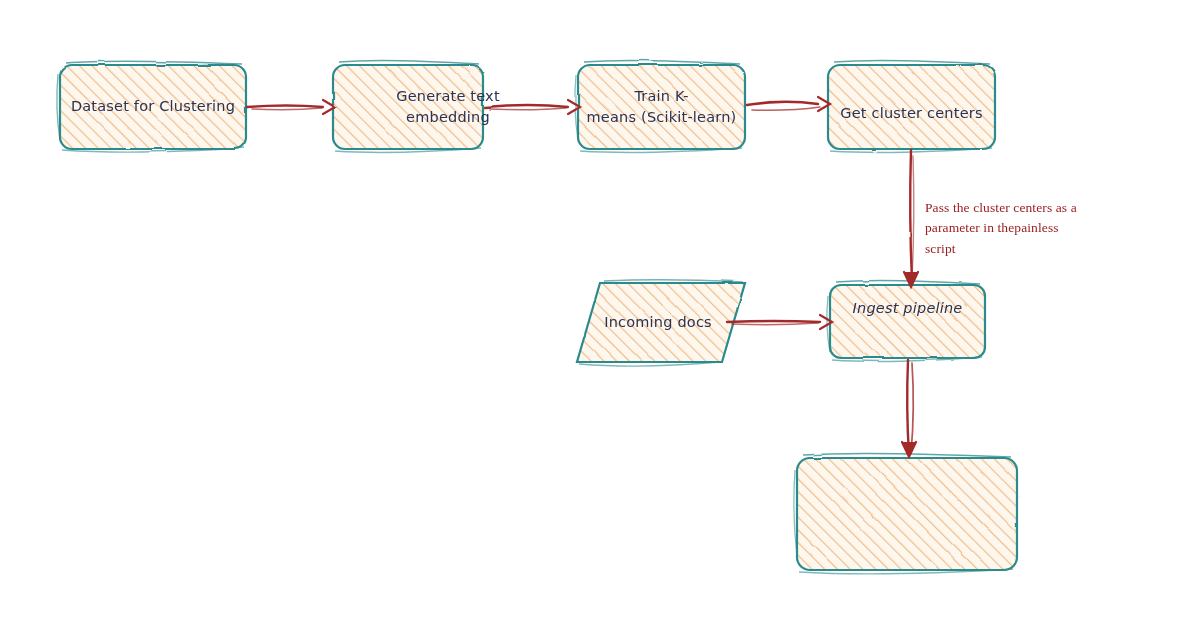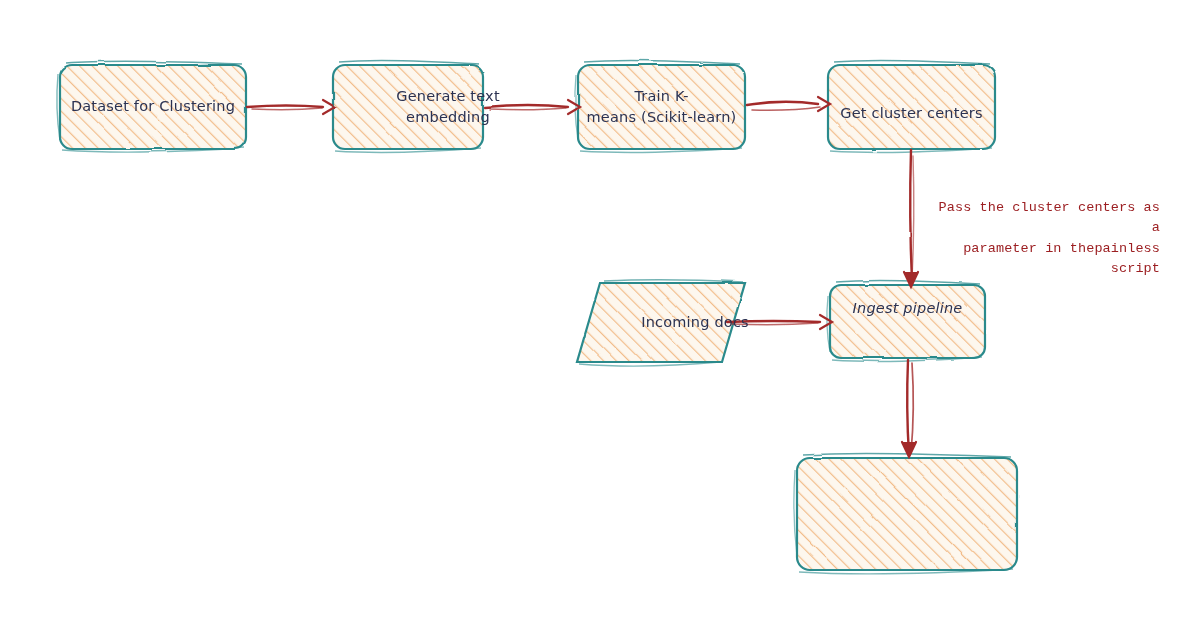--- a/index.html
+++ b/index.html
@@ -31,23 +31,23 @@
     color: #2b3252;
     font-family: "DejaVu Sans", sans-serif;
     font-size: 14.5px;
     line-height: 1.45;
     letter-spacing: 0.2px;
     pointer-events: none;
     white-space: pre-line;
   }
   .edge-label {
     position: absolute;
-    text-align: right;
+    text-align: left;
     color: #9c1f22;
-    font-family: Liberation Mono, monospace;
+    font-family: Liberation Serif, serif;
     font-size: 13.5px;
     line-height: 1.5;
     letter-spacing: 0.1px;
     white-space: pre-line;
   }
 </style>
 </head>
 <body>
 
 <div id="canvas">
@@ -157,21 +157,21 @@
   <div class="node-label" style="left:60px; top:65px; width:186px; height:84px;">Dataset for Clustering</div>
 
   <div class="node-label" style="left:333px; top:65px; width:150px; height:84px;margin-left:40px;">Generate text
 embedding</div>
 
   <div class="node-label" style="left:578px; top:65px; width:167px; height:84px;">Train K-
 means (Scikit-learn)</div>
 
   <div class="node-label" style="left:828px; top:72px; width:167px; height:84px;">Get cluster centers</div>
 
-  <div class="node-label" style="left:611px; top:283px; width:168px; height:79px;">Incoming docs</div>
+  <div class="node-label" style="left:574px; top:283px; width:168px; height:79px;">Incoming docs</div>
 
   <div class="node-label" style="left:830px; top:272px; width:155px; height:73px;font-style:italic;">Ingest pipeline</div>
 
 
   <div class="edge-label" style="left:925px; top:198px; width:235px;">Pass the cluster centers as a
 parameter in thepainless
 script</div>
 
 </div>
 

